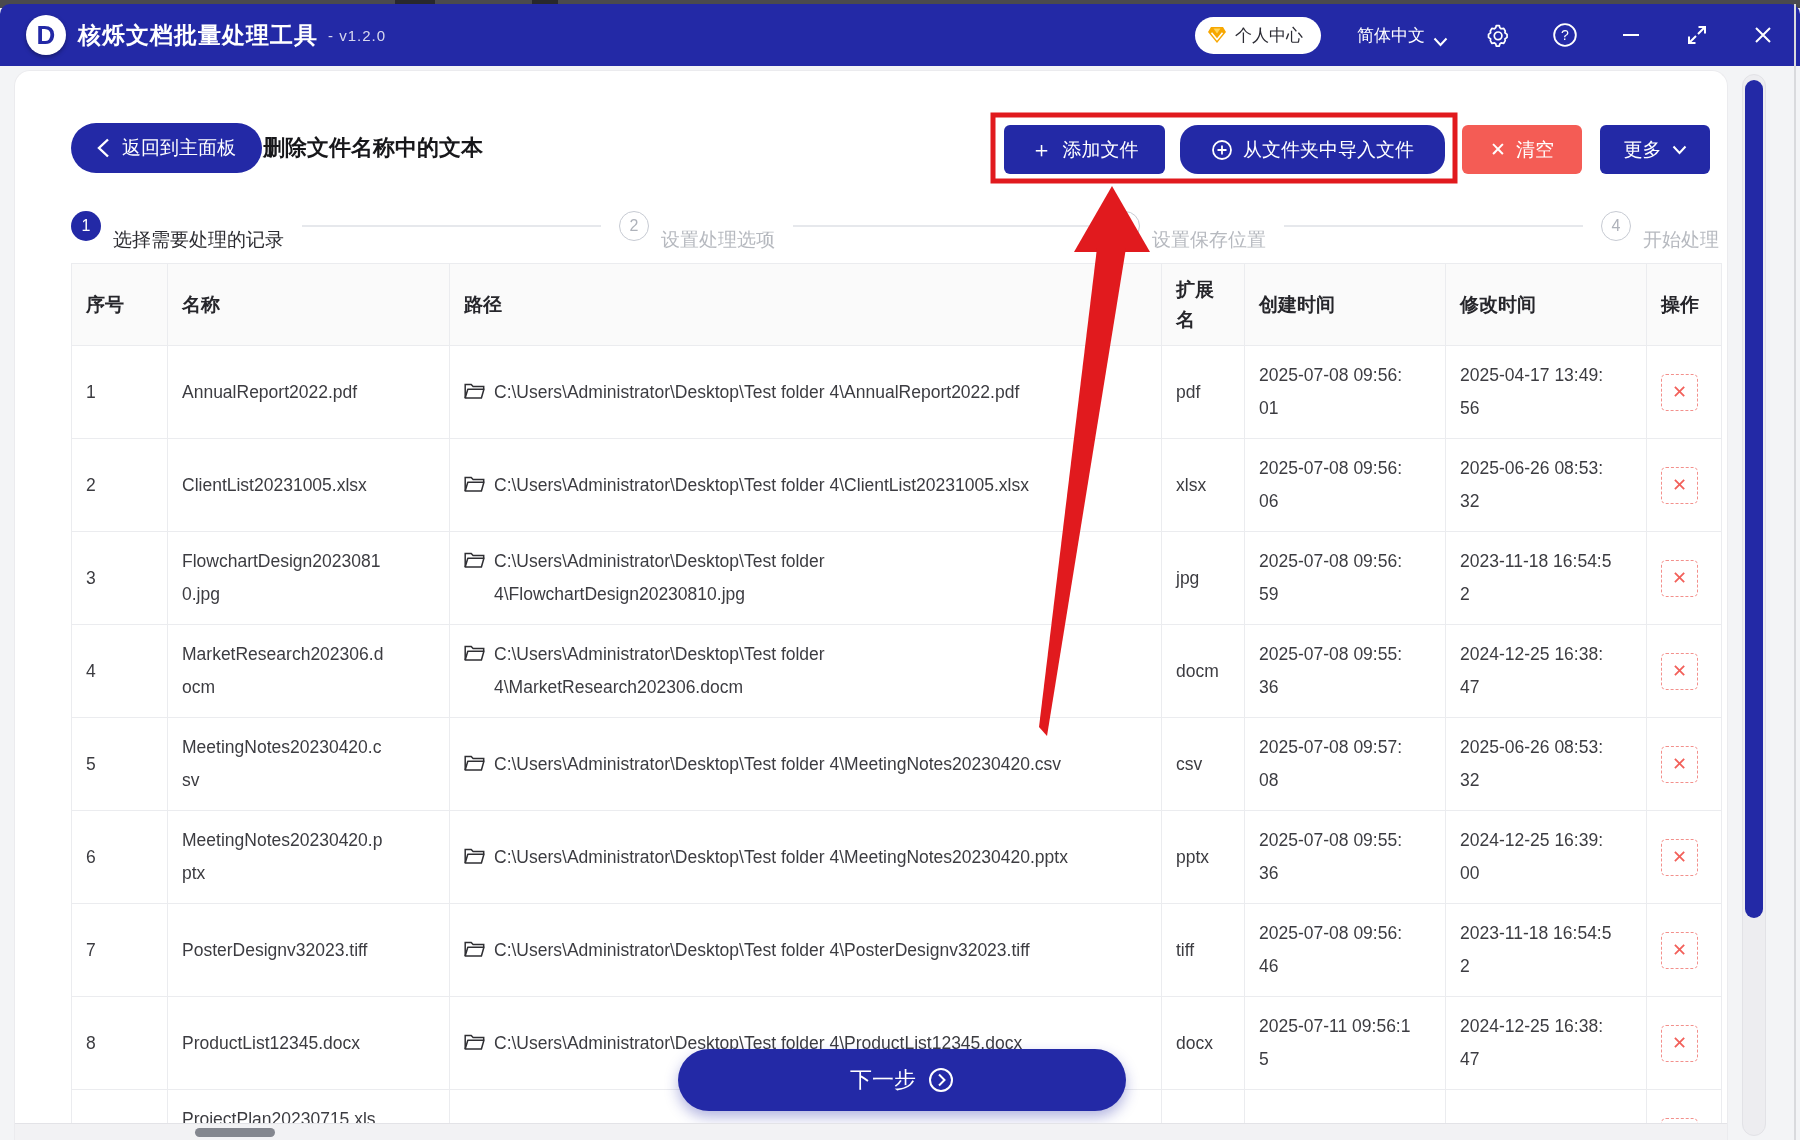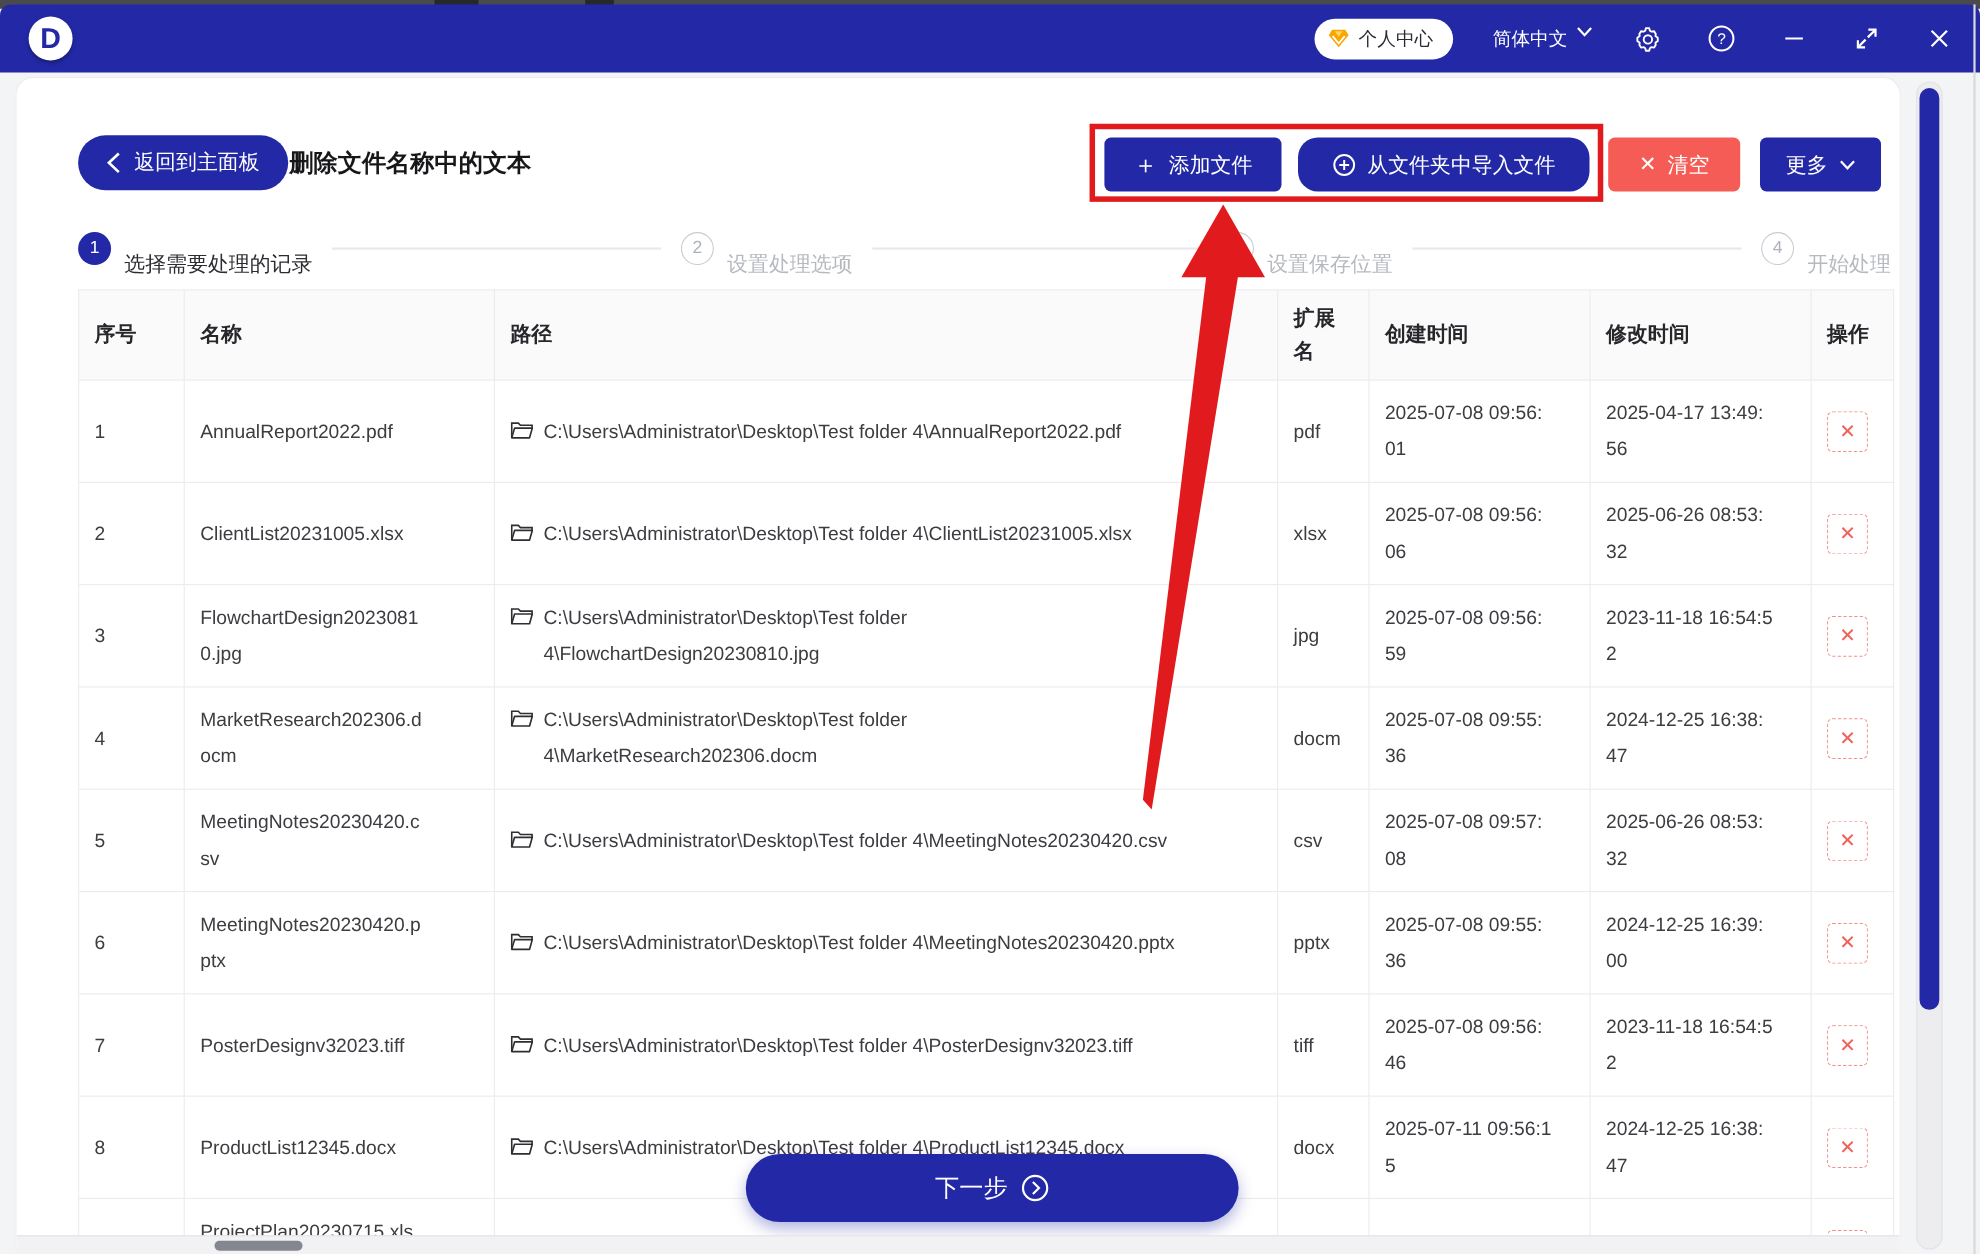--- a/index.html
+++ b/index.html
@@ -29,21 +29,21 @@
   .logo-circle span{color:var(--accent,#2329a6);font-weight:bold;font-size:26px;line-height:1;}
   .app-name{position:absolute;left:78px;top:0;height:62px;display:flex;align-items:center;
     color:#fff;font-size:23px;font-weight:bold;letter-spacing:1px;}
   .app-version{color:rgba(255,255,255,.82);font-size:15px;font-weight:normal;margin-left:10px;}
   .tb-right{position:absolute;right:22px;top:0;height:62px;display:flex;align-items:center;gap:36px;}
   .vip-pill{
     display:flex;align-items:center;gap:8px;background:#fff;border-radius:20px;
     height:37px;padding:0 18px 0 12px;cursor:pointer;
   }
   .vip-pill .vip-label{font-size:17px;color:#2b2b33;}
-  .lang{display:flex;align-items:flex-start;gap:8px;color:#fff;font-size:17px;cursor:pointer;}
+  .lang{display:flex;align-items:flex-end;gap:8px;color:#fff;font-size:17px;cursor:pointer;}
   .tb-icon{color:#fff;display:flex;align-items:center;justify-content:center;width:30px;height:30px;cursor:pointer;}
   .tb-icon svg{display:block;}
 
   
   .card{
     position:absolute;left:14px;top:70px;width:1712px;height:1070px;
     background:#ffffff;border-radius:16px 16px 0 0;
     border:1px solid #ebebee;border-bottom:none;
     overflow:hidden;
   }
@@ -125,20 +125,24 @@
 </head>
 <body>
 
 <div class="top-strip"></div>
 <div class="top-tab t1"></div>
 <div class="top-tab t2"></div>
 
 <div class="titlebar">
   <div class="logo-circle">
     <span>D</span>
+  </div>
+  <div class="app-name">
+    <span>核烁文档批量处理工具</span>
+    <span class="app-version">- v1.2.0</span>
   </div>
   <div class="tb-right">
     <div class="vip-pill">
       <svg width="20" height="18" viewBox="0 0 20 18">
         <polygon points="4,1 16,1 19,6 10,17 1,6" fill="#f7a700"></polygon>
         <polygon points="6.5,2.5 13.5,2.5 10,7.5" fill="#ffd65c"></polygon>
         <polyline points="4.5,6.8 10,13.5 15.5,6.8" fill="none" stroke="#ffffff" stroke-width="1.6"></polyline>
       </svg>
       <span class="vip-label">个人中心</span>
     </div>

